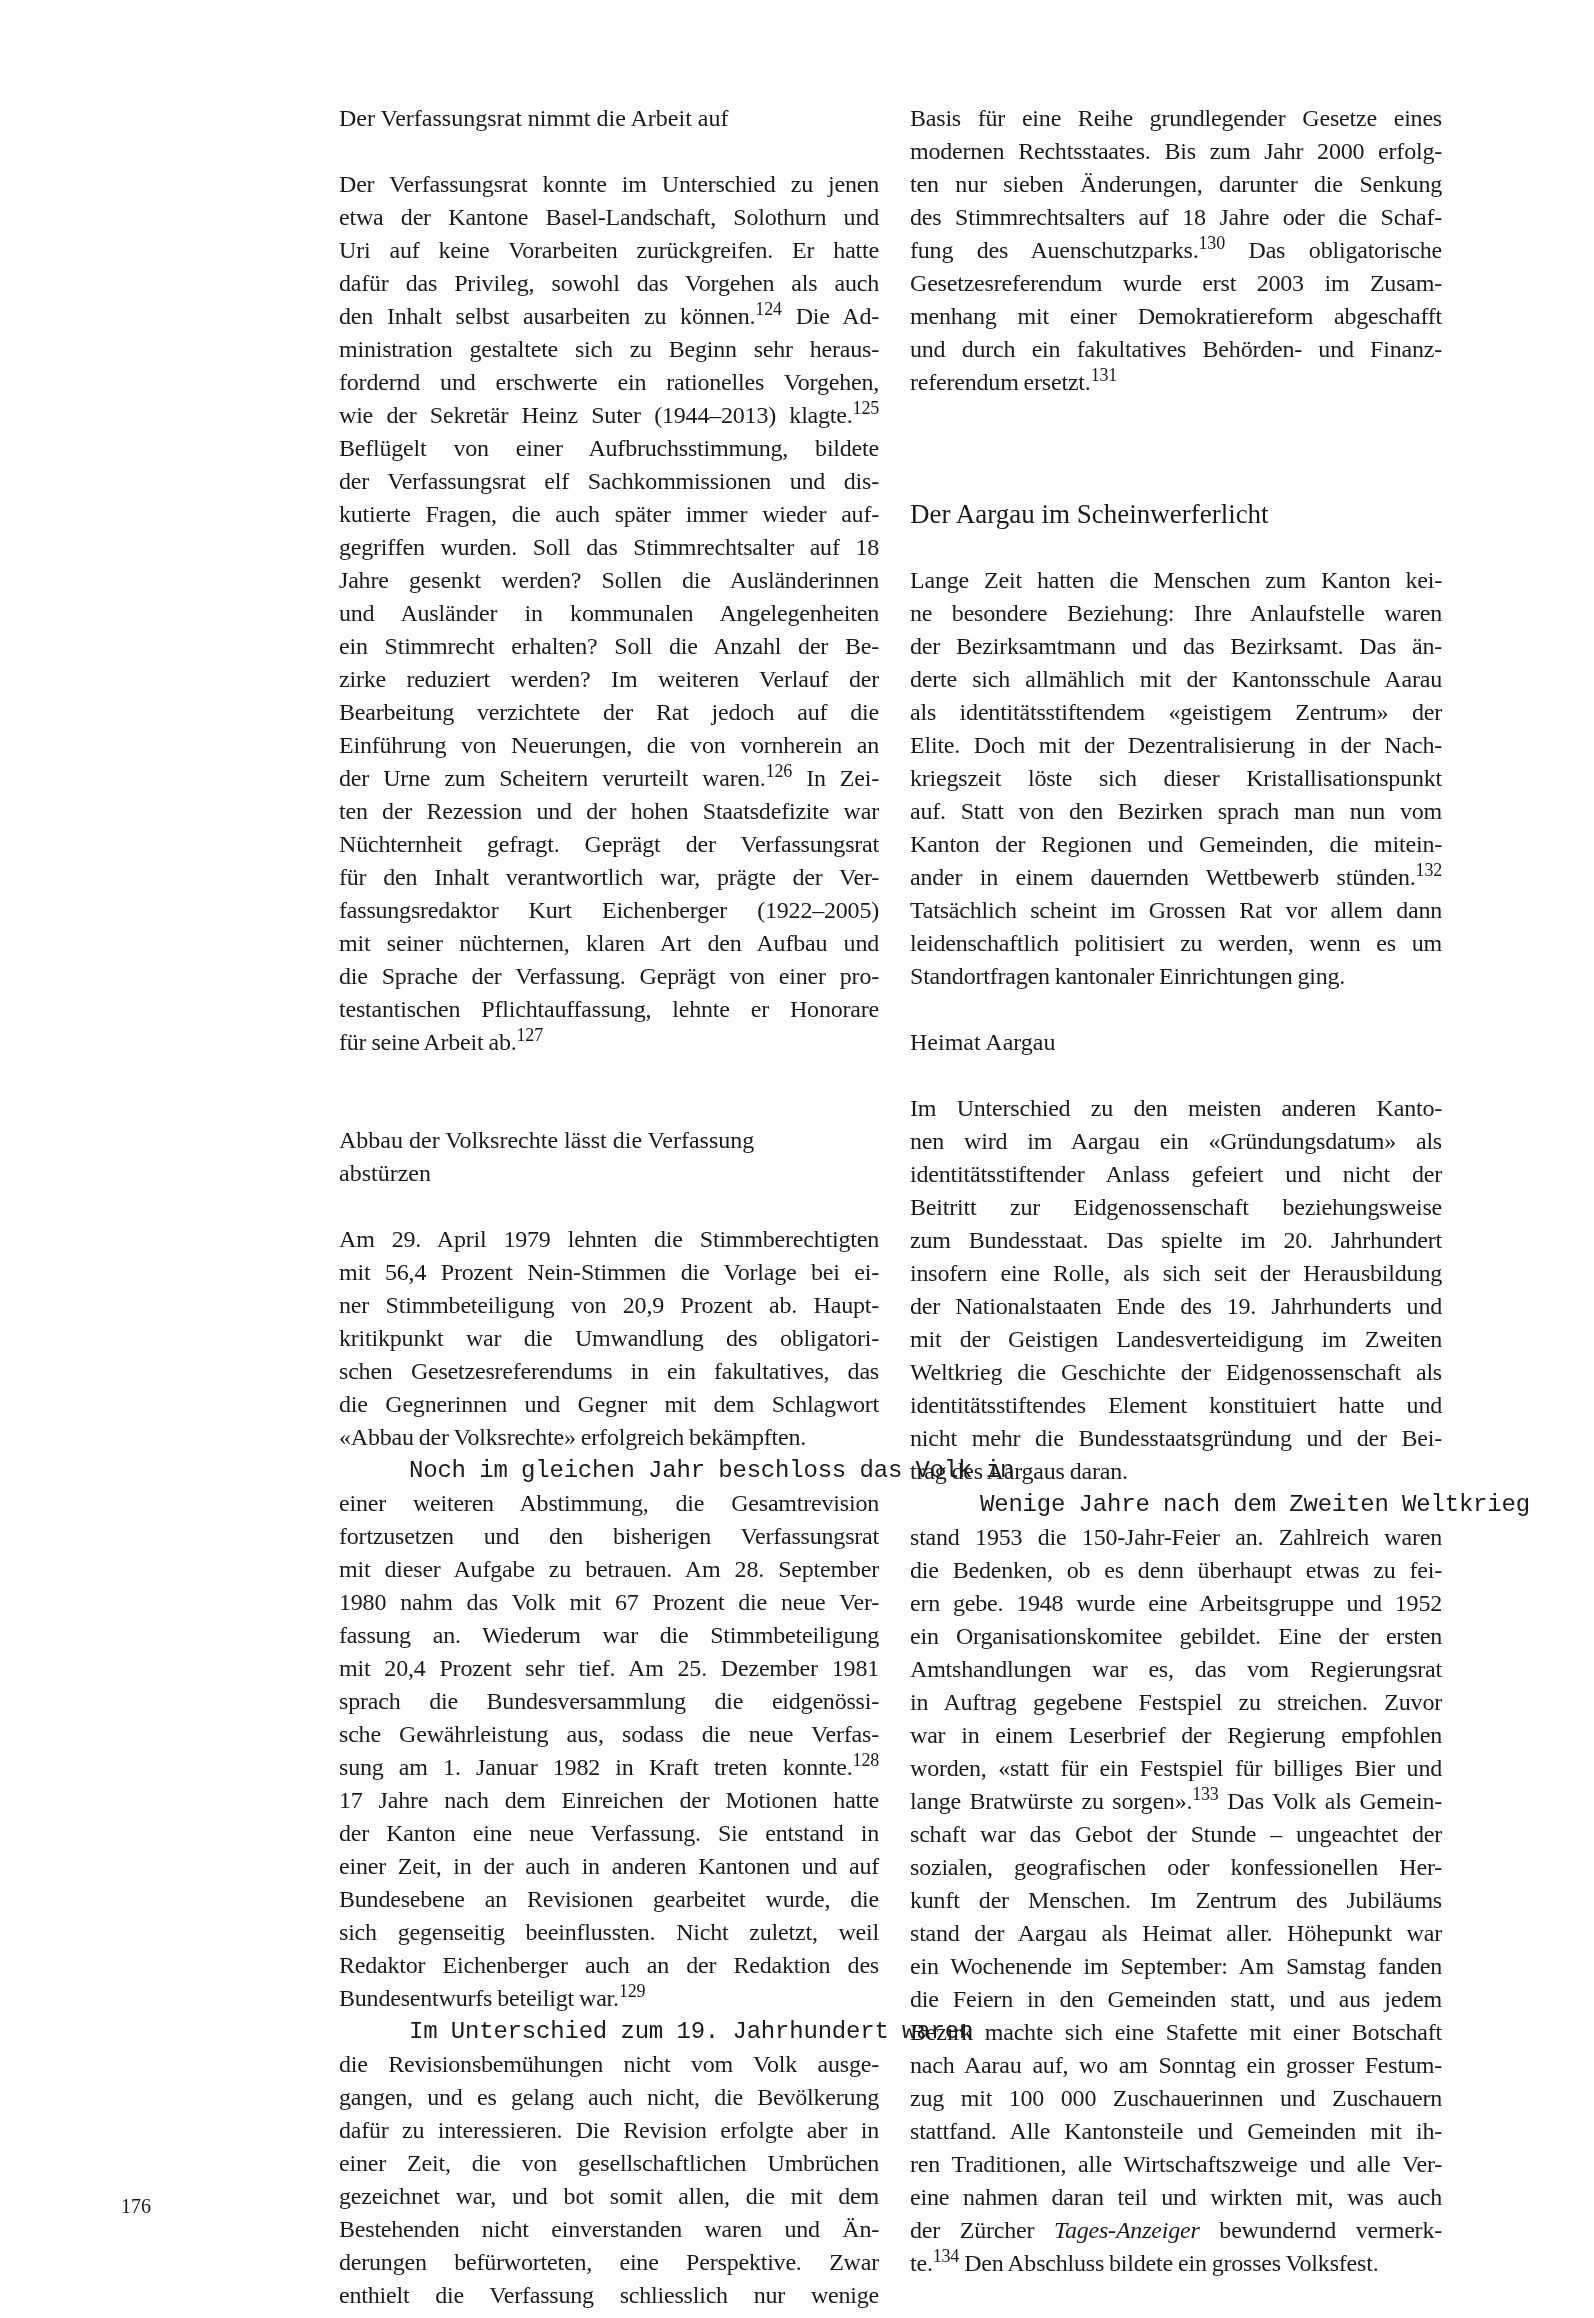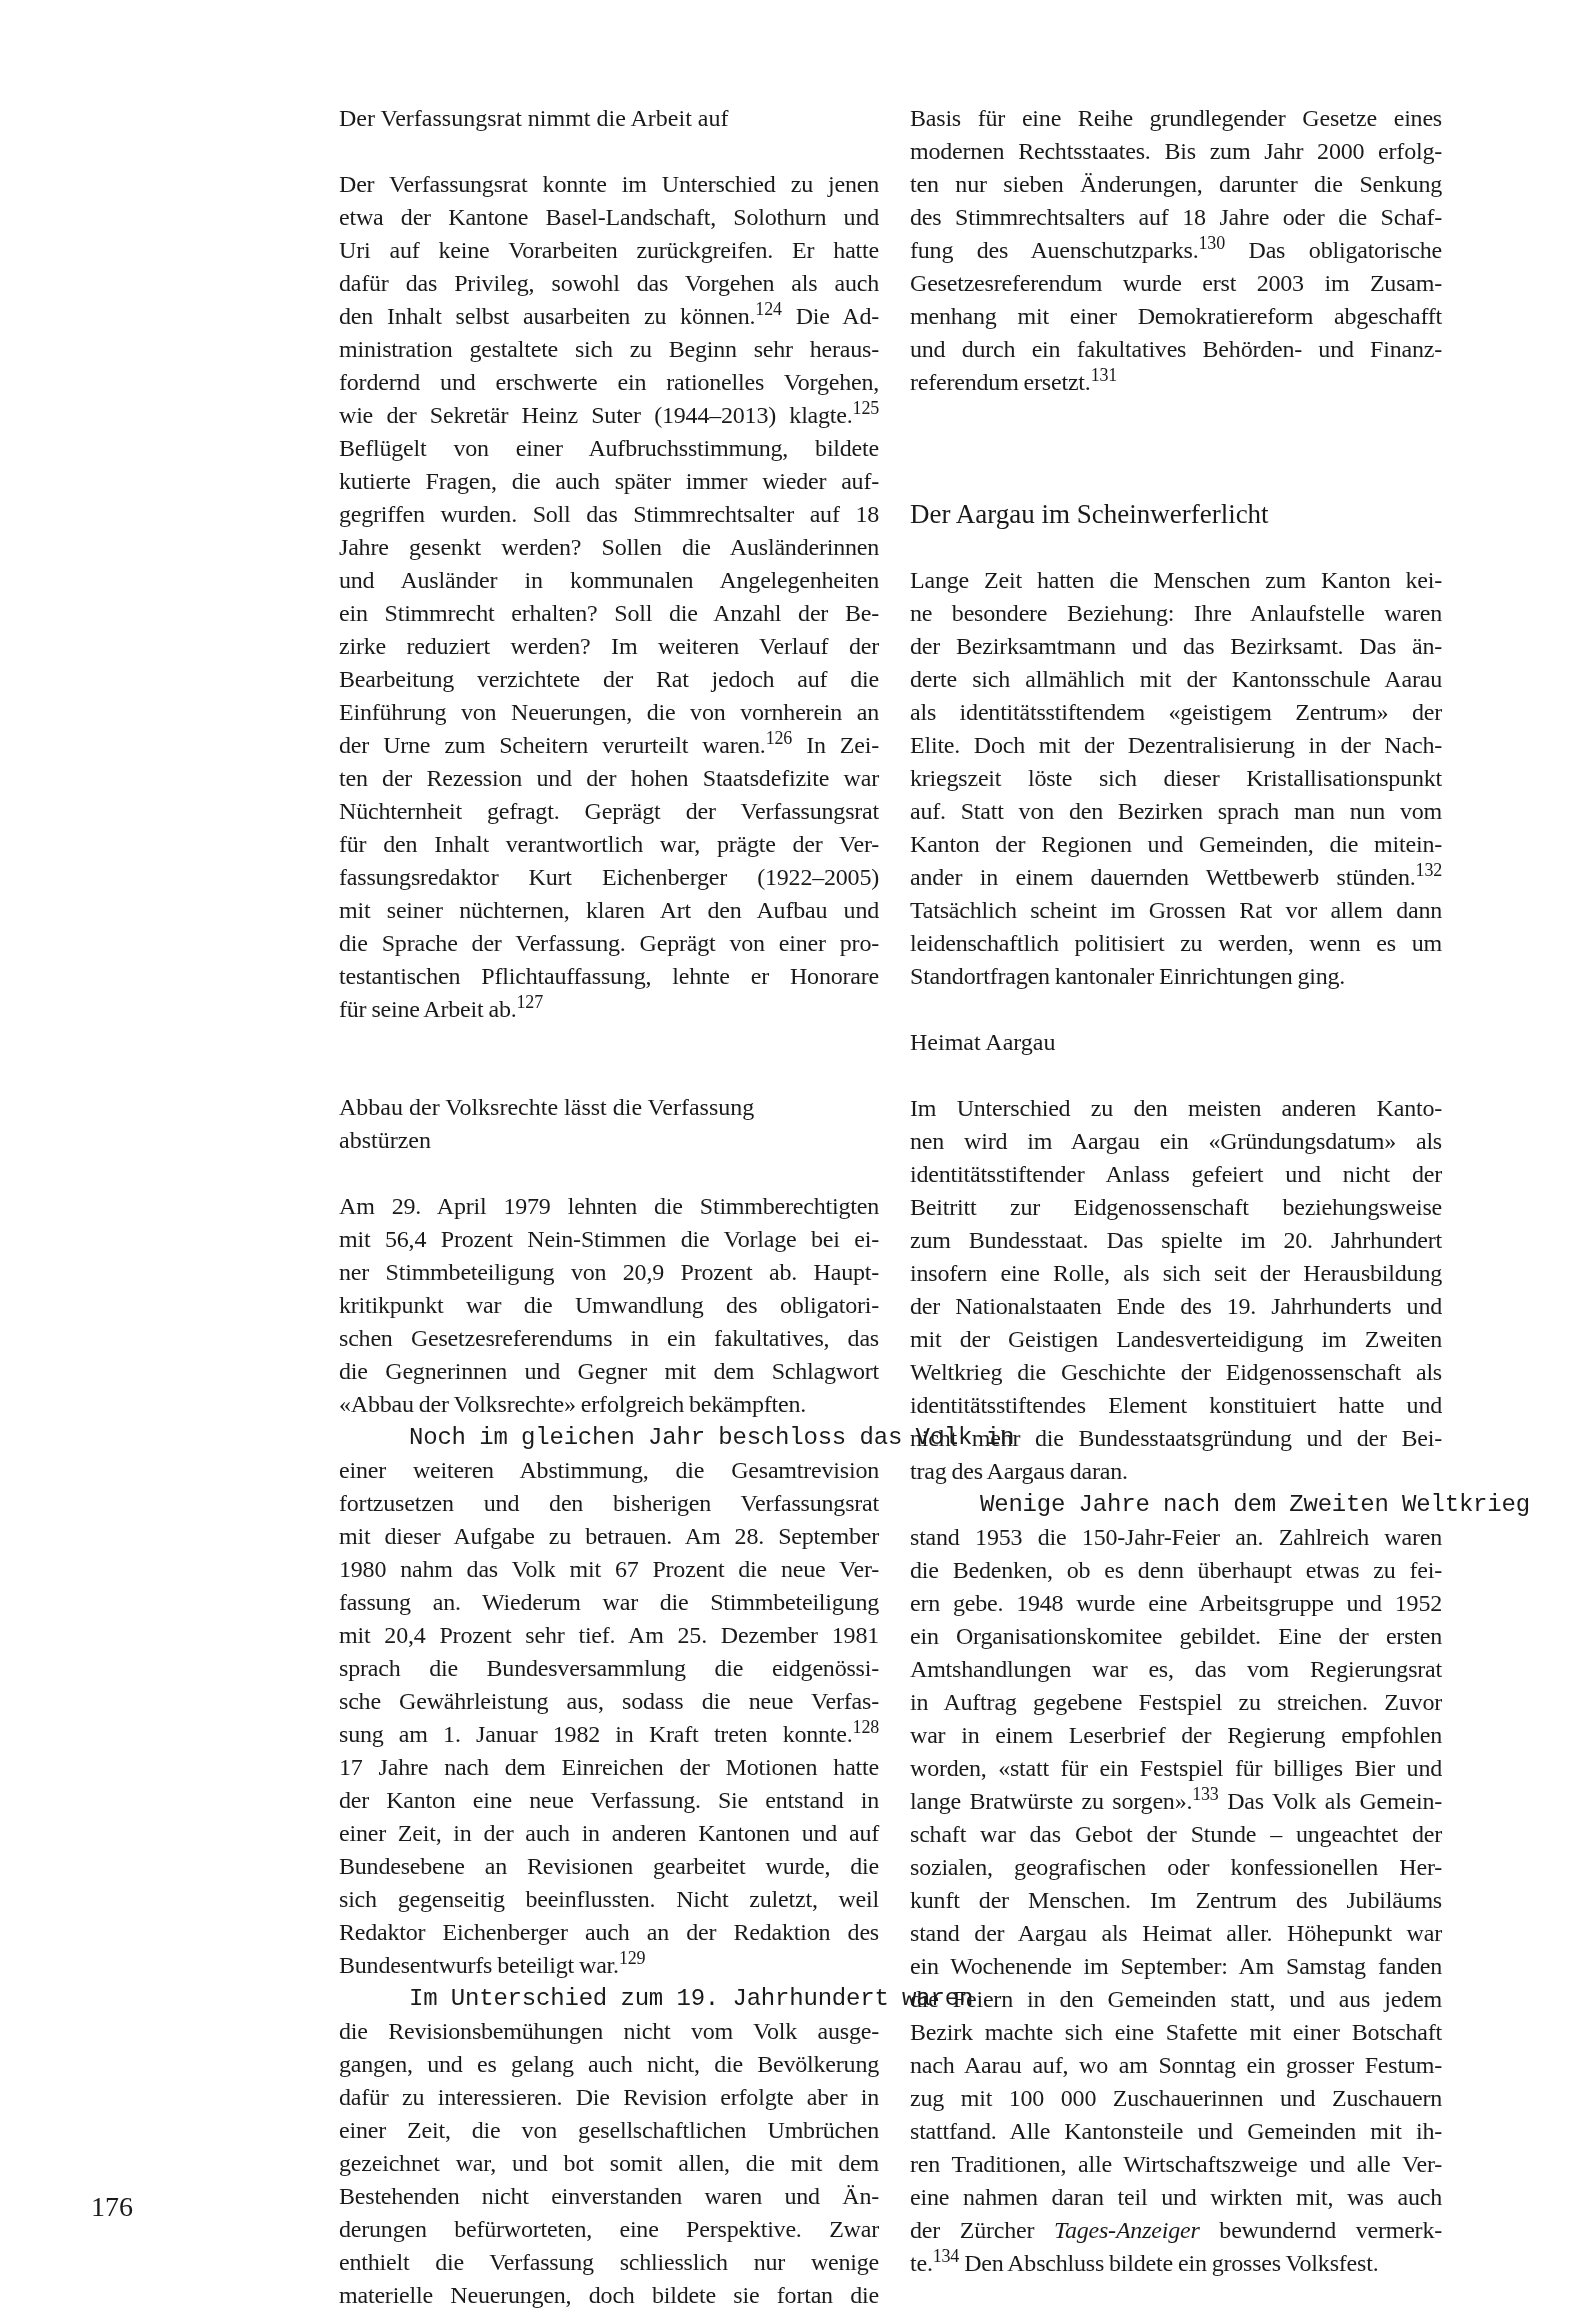--- a/index.html
+++ b/index.html
@@ -24,41 +24,42 @@
   }
   .heading {
     display: block; text-align: left; font-size: 24px;
     line-height: 33px; white-space: nowrap;
   }
   .heading.big { font-size: 27px; }
   .gap-1 { height: 33px; }
   .gap-2 { height: 65px; }
   .gap-3 { height: 99px; }
   .page-number {
-    position: absolute; left: 91px; top: 2190px;
-    font-size: 28px; line-height: 33px; text-align: right;
+    position: absolute; left: 121px; top: 2190px;
+    font-size: 20px; line-height: 33px; text-align: right;
   }
   em { font-style: italic; }
 </style>
 </head>
 <body>
 
 <div class="col col-left">
   <div class="heading">Der Verfassungsrat nimmt die Arbeit auf</div>
   <div class="gap-1"></div>
   <div class="para">
       <span class="line">Der Verfassungsrat konnte im Unterschied zu jenen</span>
       <span class="line">etwa der Kantone Basel-Landschaft, Solothurn und</span>
       <span class="line">Uri auf keine Vorarbeiten zurückgreifen. Er hatte</span>
       <span class="line">dafür das Privileg, sowohl das Vorgehen als auch</span>
       <span class="line">den Inhalt selbst ausarbeiten zu können.<sup class="sub">124</sup> Die Ad-</span>
       <span class="line">ministration gestaltete sich zu Beginn sehr heraus-</span>
       <span class="line">fordernd und erschwerte ein rationelles Vorgehen,</span>
       <span class="line">wie der Sekretär Heinz Suter (1944–2013) klagte.<sup class="sub">125</sup></span>
       <span class="line">Beflügelt von einer Aufbruchsstimmung, bildete</span>
+      <span class="line">der Verfassungsrat elf Sachkommissionen und dis-</span>
       <span class="line">kutierte Fragen, die auch später immer wieder auf-</span>
       <span class="line">gegriffen wurden. Soll das Stimmrechtsalter auf 18</span>
       <span class="line">Jahre gesenkt werden? Sollen die Ausländerinnen</span>
       <span class="line">und Ausländer in kommunalen Angelegenheiten</span>
       <span class="line">ein Stimmrecht erhalten? Soll die Anzahl der Be-</span>
       <span class="line">zirke reduziert werden? Im weiteren Verlauf der</span>
       <span class="line">Bearbeitung verzichtete der Rat jedoch auf die</span>
       <span class="line">Einführung von Neuerungen, die von vornherein an</span>
       <span class="line">der Urne zum Scheitern verurteilt waren.<sup class="sub">126</sup> In Zei-</span>
       <span class="line">ten der Rezession und der hohen Staatsdefizite war</span>

